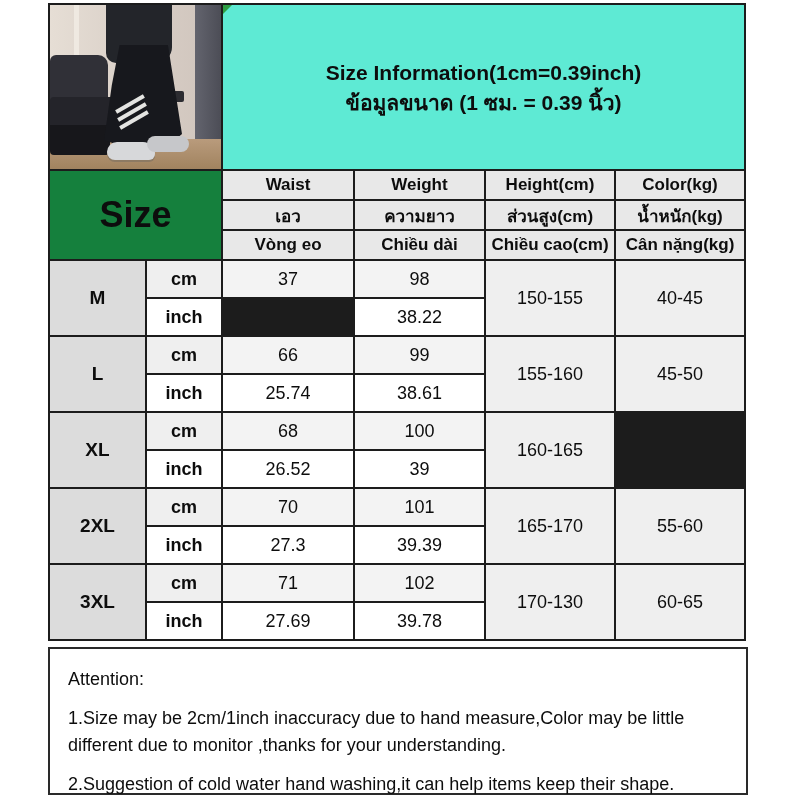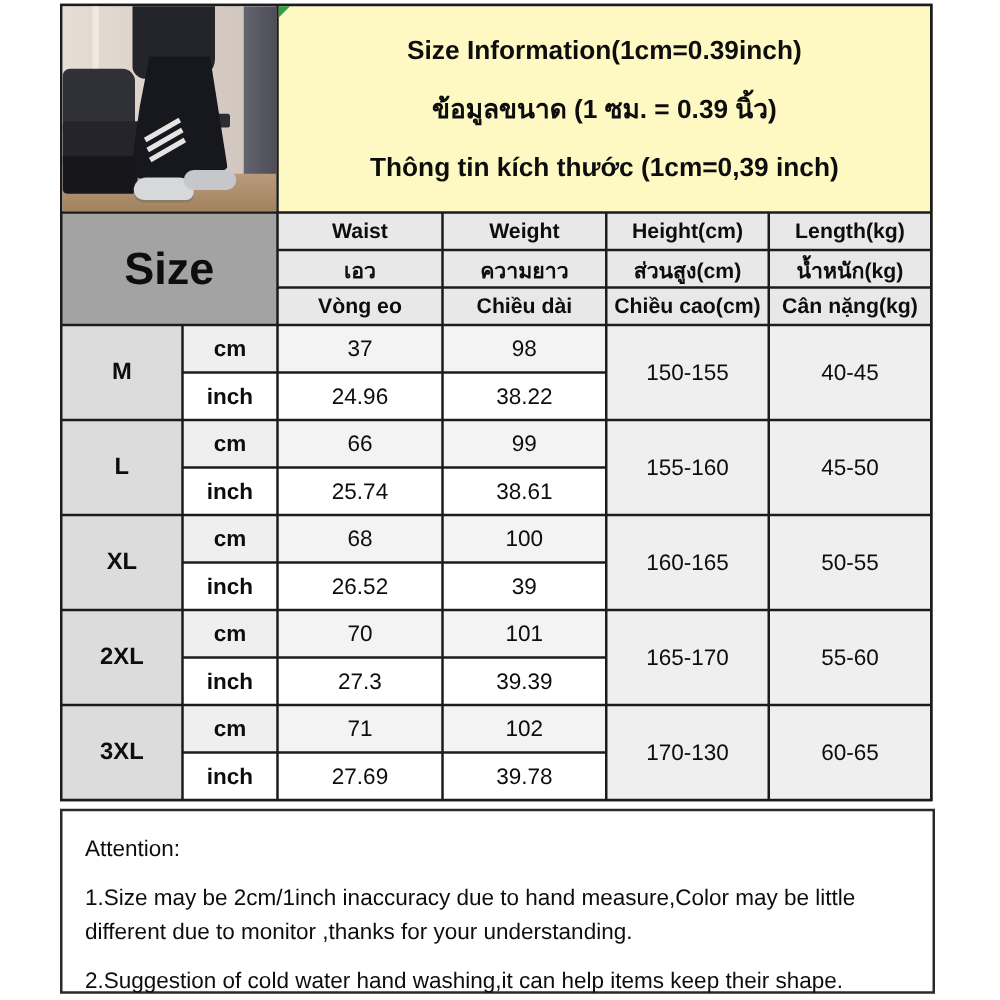--- a/index.html
+++ b/index.html
@@ -11,21 +11,21 @@
   
   .sheet{
     position:absolute;left:48px;top:3px;
     display:grid;
     grid-template-columns:95px 74px 130px 129px 128px 128px;
     grid-template-rows:164px 28px 28px 28px repeat(10,36px);
     gap:2px;background:#1c1c1c;border:2px solid #1c1c1c;
   }
   .c{display:flex;align-items:center;justify-content:center;background:#ffffff;text-align:center;}
   
-  .title-cell{background:#fef9c3;flex-direction:column;position:relative;gap:24px;padding:0 0;}
+  .title-cell{background:#5eead4;flex-direction:column;position:relative;gap:7px;padding:0 0;}
   .title-cell .tl{font-weight:bold;font-size:21px;line-height:23px;white-space:nowrap;}
   .corner-marker{position:absolute;left:0;top:0;width:0;height:0;
     border-top:9px solid #2f9e44;border-right:9px solid transparent;}
   
   .photo-cell{position:relative;overflow:hidden;background:#d8cfc7;}
   .photo-cell>div{position:absolute;}
   .ph-wall{inset:0;background:linear-gradient(90deg,#e6ded5 0%,#d8cec6 55%,#cfc4bc 100%);}
   .ph-frame{left:24px;top:0;width:5px;height:118px;background:#efe9e1;}
   .ph-curtain{right:0;top:0;width:26px;height:140px;background:linear-gradient(90deg,#63646e,#4c4d56);}
   .ph-floor{left:0;bottom:0;width:100%;height:30px;background:linear-gradient(#b99b7c,#a1835f);}
@@ -34,21 +34,21 @@
   .ph-sofa-front{left:0;top:120px;width:60px;height:30px;background:#17171b;border-radius:0 0 4px 4px;}
   .ph-jacket{left:56px;top:-4px;width:66px;height:62px;background:#23252a;border-radius:0 0 16px 10px;}
   .ph-pants{left:54px;top:40px;width:78px;height:106px;background:#17181d;
     clip-path:polygon(20% 0,82% 0,100% 84%,74% 100%,42% 100%,28% 96%,0 90%,10% 38%);}
   .ph-stripe{width:32px;height:4px;background:#e4e4e2;transform:rotate(-30deg);}
   .ph-shoe-front{left:57px;top:137px;width:48px;height:18px;background:#d7d8da;border-radius:10px 12px 6px 8px;box-shadow:0 2px 0 #8d7a63;}
   .ph-shoe-back{left:97px;top:131px;width:42px;height:16px;background:#c6c7ca;border-radius:8px;}
   .ph-outlet{left:116px;top:86px;width:18px;height:11px;background:#2c2c31;border-radius:2px;}
   
   .hdr{background:#e8e8e8;font-weight:bold;font-size:17px;white-space:nowrap;text-align:center;}
-  .size-corner{background:#a3a3a3;font-weight:bold;font-size:36px;}
+  .size-corner{background:#15803d;font-weight:bold;font-size:36px;}
   .size-label{background:#dcdcdc;font-weight:bold;font-size:19px;}
   .unit{font-weight:bold;font-size:18px;}
   .bg-lt{background:#efefef;}
   .bg-val{background:#f3f3f3;}
   .val{font-size:18px;}
   .merged{background:#efefef;font-size:18px;}
   
   .attention{
     position:absolute;left:48px;top:647px;width:684px;height:134px;
     border:2px solid #2a2a2a;background:#ffffff;padding:5px 6px;
@@ -76,66 +76,63 @@
     <div class="ph-stripe" style="left:66px;top:105px"></div>
     <div class="ph-stripe" style="left:68px;top:113px"></div>
     <div class="ph-shoe-front"></div>
     <div class="ph-shoe-back"></div>
   </div>
 
   <div class="c title-cell" style="grid-area:1/3/2/7">
     <div class="corner-marker"></div>
     <div class="tl">Size Information(1cm=0.39inch)</div>
     <div class="tl">ข้อมูลขนาด (1 ซม. = 0.39 นิ้ว)</div>
-    <div class="tl">Thông tin kích thước (1cm=0,39 inch)</div>
   </div>
 
   <div class="c size-corner" style="grid-area:2/1/5/3">Size</div>
 
   <div class="c hdr" style="grid-area:2/3/3/4">Waist</div>
   <div class="c hdr" style="grid-area:2/4/3/5">Weight</div>
   <div class="c hdr" style="grid-area:2/5/3/6">Height(cm)</div>
-  <div class="c hdr" style="grid-area:2/6/3/7">Length(kg)</div>
+  <div class="c hdr" style="grid-area:2/6/3/7">Color(kg)</div>
 
   <div class="c hdr" style="grid-area:3/3/4/4">เอว</div>
   <div class="c hdr" style="grid-area:3/4/4/5">ความยาว</div>
   <div class="c hdr" style="grid-area:3/6/4/7">น้ำหนัก(kg)</div>
   <div class="c hdr" style="grid-area:3/5/4/6">ส่วนสูง(cm)</div>
 
   <div class="c hdr" style="grid-area:4/3/5/4">Vòng eo</div>
   <div class="c hdr" style="grid-area:4/4/5/5">Chiều dài</div>
   <div class="c hdr" style="grid-area:4/5/5/6">Chiều cao(cm)</div>
   <div class="c hdr" style="grid-area:4/6/5/7">Cân nặng(kg)</div>
 
   <div class="c size-label" style="grid-area:5/1/7/2">M</div>
   <div class="c unit bg-lt" style="grid-area:5/2/6/3">cm</div>
   <div class="c val bg-val" style="grid-area:5/3/6/4">37</div>
   <div class="c val bg-val" style="grid-area:5/4/6/5">98</div>
   <div class="c merged" style="grid-area:5/5/7/6">150-155</div>
   <div class="c merged" style="grid-area:5/6/7/7">40-45</div>
   <div class="c unit" style="grid-area:6/2/7/3">inch</div>
-  <div class="c val" style="grid-area:6/3/7/4">24.96</div>
   <div class="c val" style="grid-area:6/4/7/5">38.22</div>
 
   <div class="c size-label" style="grid-area:7/1/9/2">L</div>
   <div class="c unit bg-lt" style="grid-area:7/2/8/3">cm</div>
   <div class="c val bg-val" style="grid-area:7/3/8/4">66</div>
   <div class="c val bg-val" style="grid-area:7/4/8/5">99</div>
   <div class="c merged" style="grid-area:7/5/9/6">155-160</div>
   <div class="c merged" style="grid-area:7/6/9/7">45-50</div>
   <div class="c unit" style="grid-area:8/2/9/3">inch</div>
   <div class="c val" style="grid-area:8/3/9/4">25.74</div>
   <div class="c val" style="grid-area:8/4/9/5">38.61</div>
 
   <div class="c size-label" style="grid-area:9/1/11/2">XL</div>
   <div class="c unit bg-lt" style="grid-area:9/2/10/3">cm</div>
   <div class="c val bg-val" style="grid-area:9/3/10/4">68</div>
   <div class="c val bg-val" style="grid-area:9/4/10/5">100</div>
   <div class="c merged" style="grid-area:9/5/11/6">160-165</div>
-  <div class="c merged" style="grid-area:9/6/11/7">50-55</div>
   <div class="c unit" style="grid-area:10/2/11/3">inch</div>
   <div class="c val" style="grid-area:10/3/11/4">26.52</div>
   <div class="c val" style="grid-area:10/4/11/5">39</div>
 
   <div class="c size-label" style="grid-area:11/1/13/2">2XL</div>
   <div class="c unit bg-lt" style="grid-area:11/2/12/3">cm</div>
   <div class="c val bg-val" style="grid-area:11/3/12/4">70</div>
   <div class="c val bg-val" style="grid-area:11/4/12/5">101</div>
   <div class="c merged" style="grid-area:11/5/13/6">165-170</div>
   <div class="c merged" style="grid-area:11/6/13/7">55-60</div>

